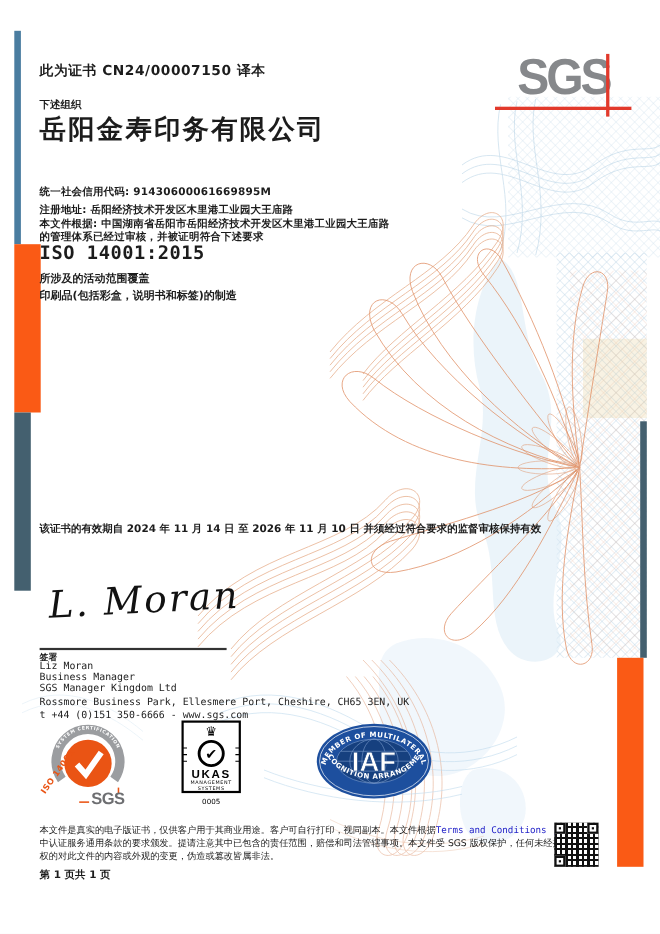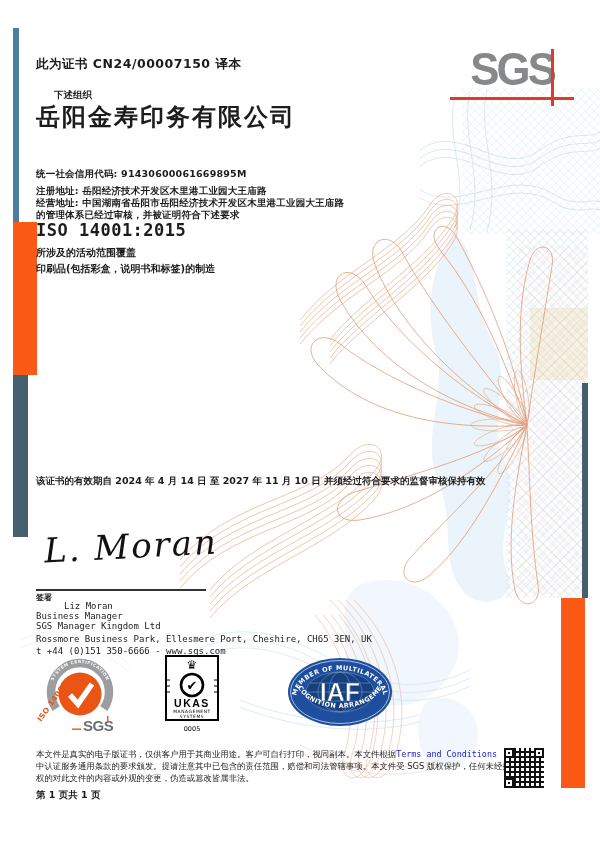--- a/index.html
+++ b/index.html
@@ -19,39 +19,39 @@
   .bar-right-slate{left:582px;top:383px;width:6px;height:215px;background:#44606f;}
   .bar-right-orange{left:561px;top:598px;width:24px;height:190px;background:#fa5a15;}
 
   
   .cert-line{left:36px;top:56px;font-size:12.5px;font-weight:700;letter-spacing:.5px;}
   .sgs-word{left:468px;top:46px;font-size:46px;font-weight:900;color:#86888b;
     font-family:"Liberation Sans","DejaVu Sans",sans-serif;letter-spacing:-3px;transform:scaleX(.95);line-height:1;}
   .sgs-hline{left:450px;top:97px;width:124px;height:2.5px;background:#e2392b;}
   .sgs-vline{left:551px;top:49px;width:2.5px;height:57px;background:#e2392b;}
 
-  .org-intro{left:36px;top:89px;font-size:9.5px;font-weight:700;margin-left:18px;}
+  .org-intro{left:36px;top:89px;font-size:9.5px;font-weight:700;}
   .company{left:36px;top:101px;font-size:24px;font-weight:700;letter-spacing:2px;}
 
   .detail{left:36px;font-size:9.5px;font-weight:600;letter-spacing:.2px;white-space:nowrap;}
   .d1{top:168px;} .d2{top:185px;} .d3{top:197px;} .d4{top:209px;}
   .standard{left:36px;top:220px;font-size:17px;font-weight:700;
     font-family:"DejaVu Sans Mono","Liberation Mono",monospace;letter-spacing:.5px;}
   .scope-intro{left:36px;top:246px;font-size:10px;font-weight:700;}
   .scope{left:36px;top:262px;font-size:10px;font-weight:600;}
 
   .validity{left:36px;font-size:9.5px;font-weight:600;white-space:nowrap;}
   .v1{top:475px;} .v2{top:488px;}
 
   .signature{left:44px;top:526px;font-size:34px;font-style:italic;
     font-family:"DejaVu Serif",serif;transform:rotate(-3deg);letter-spacing:2px;color:#121212;}
   .sig-line{left:36px;top:589px;width:170px;height:1.5px;background:#333;}
   .sig-label{left:36px;top:592px;font-size:8px;font-weight:600;}
   .mono{font-family:"DejaVu Sans Mono","Liberation Mono",monospace;font-size:9px;color:#222;white-space:nowrap;}
-  .m1{left:36px;top:601px;margin-left:28px;} .m2{left:36px;top:611px;} .m3{left:36px;top:621px;}
+  .m1{left:36px;top:601px;} .m2{left:36px;top:611px;} .m3{left:36px;top:621px;}
   .m4{left:36px;top:634px;} .m5{left:36px;top:646px;}
 
   .badge{position:absolute;z-index:2;}
   .b-sgs{left:34px;top:656px;}
   .b-ukas{left:164px;top:654px;}
   .b-iaf{left:285px;top:654px;}
 
   .footer{left:36px;font-size:8.4px;color:#1c1c1c;white-space:nowrap;letter-spacing:0;}
   .f1{top:749px;} .f2{top:761px;} .f3{top:773px;}
   .f-link{color:#2323c8;font-family:"DejaVu Sans Mono","Liberation Mono",monospace;font-size:8.4px;}
@@ -175,27 +175,27 @@
   <div class="abs z sgs-word">SGS</div>
   <div class="abs z sgs-hline"></div>
   <div class="abs z sgs-vline"></div>
 
   <div class="abs z cert-line">此为证书 CN24/00007150 译本</div>
   <div class="abs z org-intro">下述组织</div>
   <div class="abs z company">岳阳金寿印务有限公司</div>
 
   <div class="abs z detail d1">统一社会信用代码: 91430600061669895M</div>
   <div class="abs z detail d2">注册地址: 岳阳经济技术开发区木里港工业园大王庙路</div>
-  <div class="abs z detail d3">经营地址: 中国湖南省岳阳市岳阳经济技术开发区木里港工业园大王庙路</div>
+  <div class="abs z detail d3">本文件根据: 中国湖南省岳阳市岳阳经济技术开发区木里港工业园大王庙路</div>
   <div class="abs z detail d4">的管理体系已经过审核，并被证明符合下述要求</div>
   <div class="abs z standard">ISO 14001:2015</div>
   <div class="abs z scope-intro">所涉及的活动范围覆盖</div>
   <div class="abs z scope">印刷品(包括彩盒，说明书和标签)的制造</div>
 
-  <div class="abs z validity v1">该证书的有效期自 2024 年 4 月 14 日 至 2027 年 11 月 10 日 并须经过符合要求的监督审核保持有效</div>
+  <div class="abs z validity v1">该证书的有效期自 2024 年 11 月 14 日 至 2026 年 11 月 10 日 并须经过符合要求的监督审核保持有效</div>
 
   <div class="abs z signature">L. Moran</div>
   <div class="abs z sig-line"></div>
   <div class="abs z sig-label">签署</div>
   <div class="abs z mono m1">Liz Moran</div>
   <div class="abs z mono m2">Business Manager</div>
   <div class="abs z mono m3">SGS Manager Kingdom Ltd</div>
   <div class="abs z mono m4">Rossmore Business Park, Ellesmere Port, Cheshire, CH65 3EN, UK</div>
   <div class="abs z mono m5">t +44 (0)151 350-6666 - www.sgs.com</div>
 

